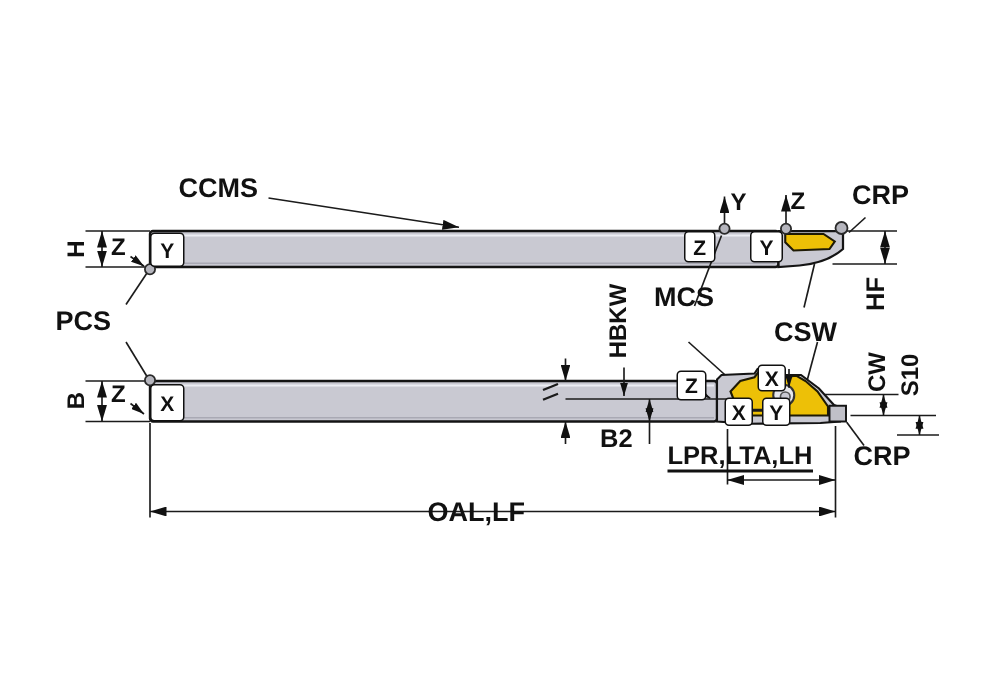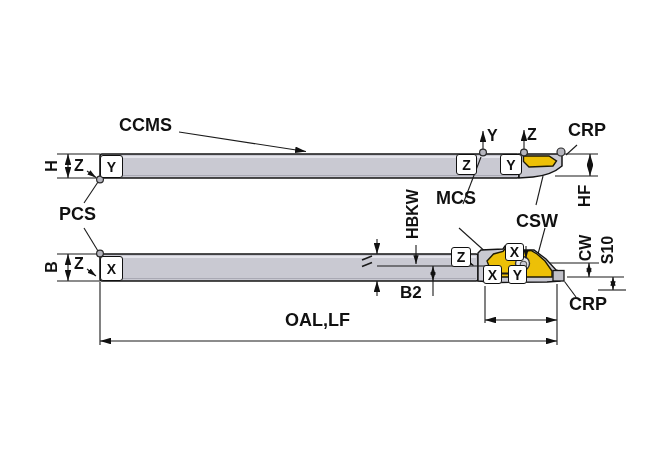--- a/index.html
+++ b/index.html
@@ -116,27 +116,28 @@
   <g fill="#B5B5BD" stroke="#2a2a2a" stroke-width="1.2">
     <circle cx="100" cy="179.5" r="3.4"></circle>
     <circle cx="100" cy="253.5" r="3.4"></circle>
     <circle cx="483" cy="152.5" r="3.4"></circle>
     <circle cx="524" cy="152.5" r="3.4"></circle>
     <circle cx="561" cy="152" r="4"></circle>
   </g>
 </svg>
 
 <div class="lbl big" style="left:119px;top:116px">CCMS</div>
-<div class="lbl big" style="left:59px;top:205px">PCS</div>
+<div class="lbl big" style="left:37px;top:205px">PCS</div>
 <div class="lbl big" style="left:436px;top:189px">MCS</div>
 <div class="lbl big" style="left:516px;top:212px">CSW</div>
 <div class="lbl big" style="left:568px;top:121px">CRP</div>
 <div class="lbl big" style="left:569px;top:295px">CRP</div>
 <div class="lbl" style="left:400px;top:284px">B2</div>
-<div class="lbl big" style="left:285px;top:311px">OAL,LF</div>
+<div class="lbl underl" style="left:445px;top:295px">LPR,LTA,LH</div>
+<div class="lbl big" style="left:285px;top:332px">OAL,LF</div>
 
 <div class="lbl md" style="left:487px;top:128px">Y</div>
 <div class="lbl md" style="left:527px;top:127px">Z</div>
 <div class="lbl md" style="left:74px;top:158px">Z</div>
 <div class="lbl md" style="left:74px;top:256px">Z</div>
 
 <div class="lbl md rot" style="left:52px;top:166px">H</div>
 <div class="lbl md rot" style="left:52px;top:267px">B</div>
 <div class="lbl rot" style="left:584px;top:196px">HF</div>
 <div class="lbl md rot" style="left:586px;top:248px">CW</div>

